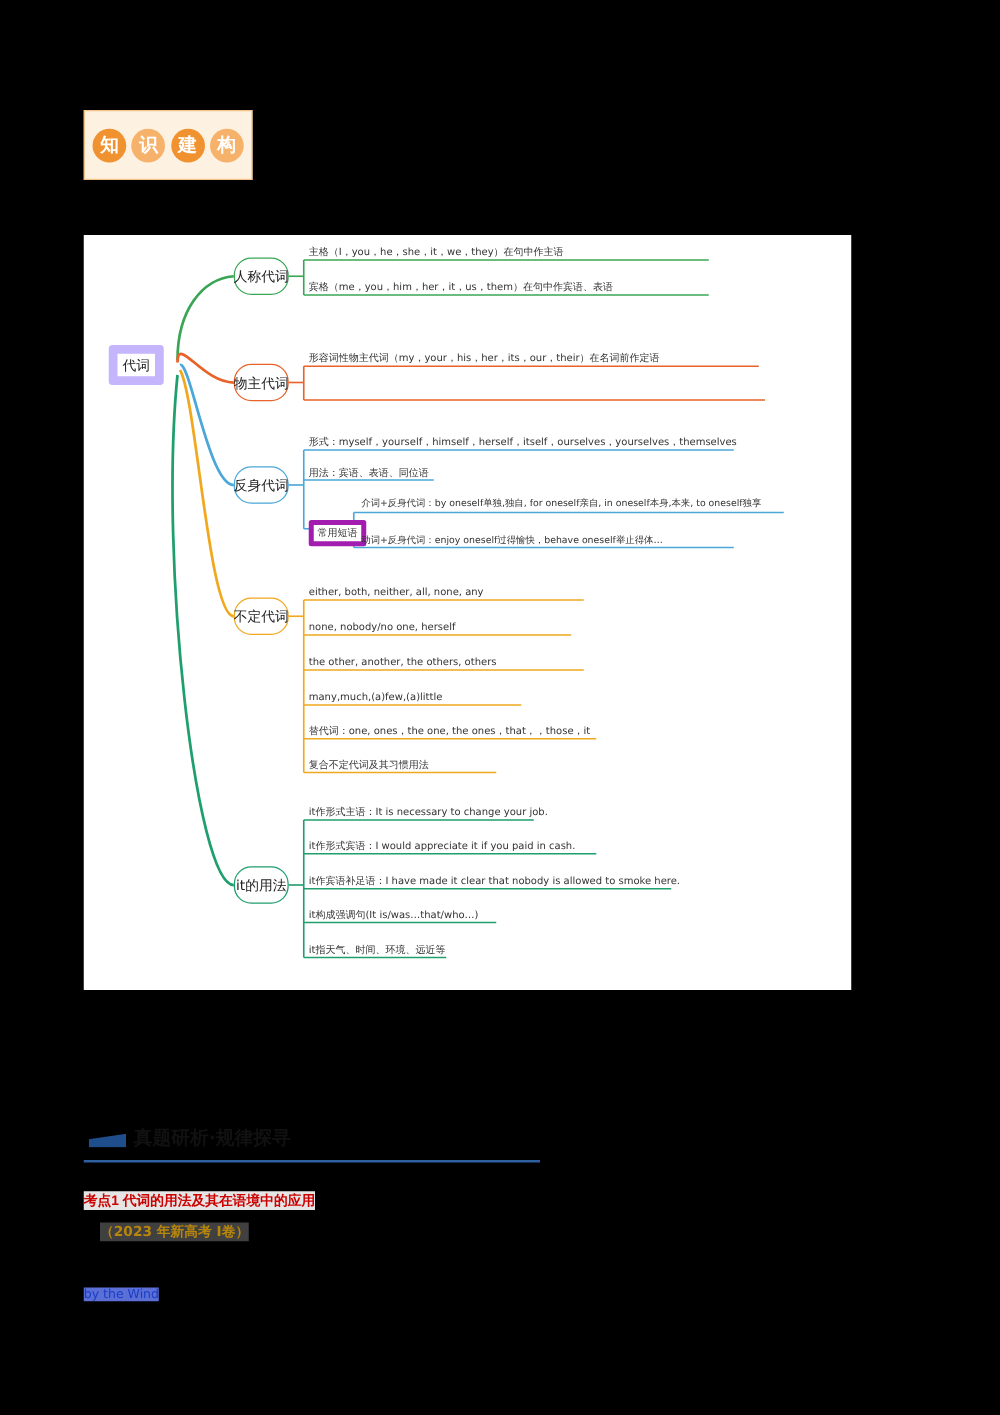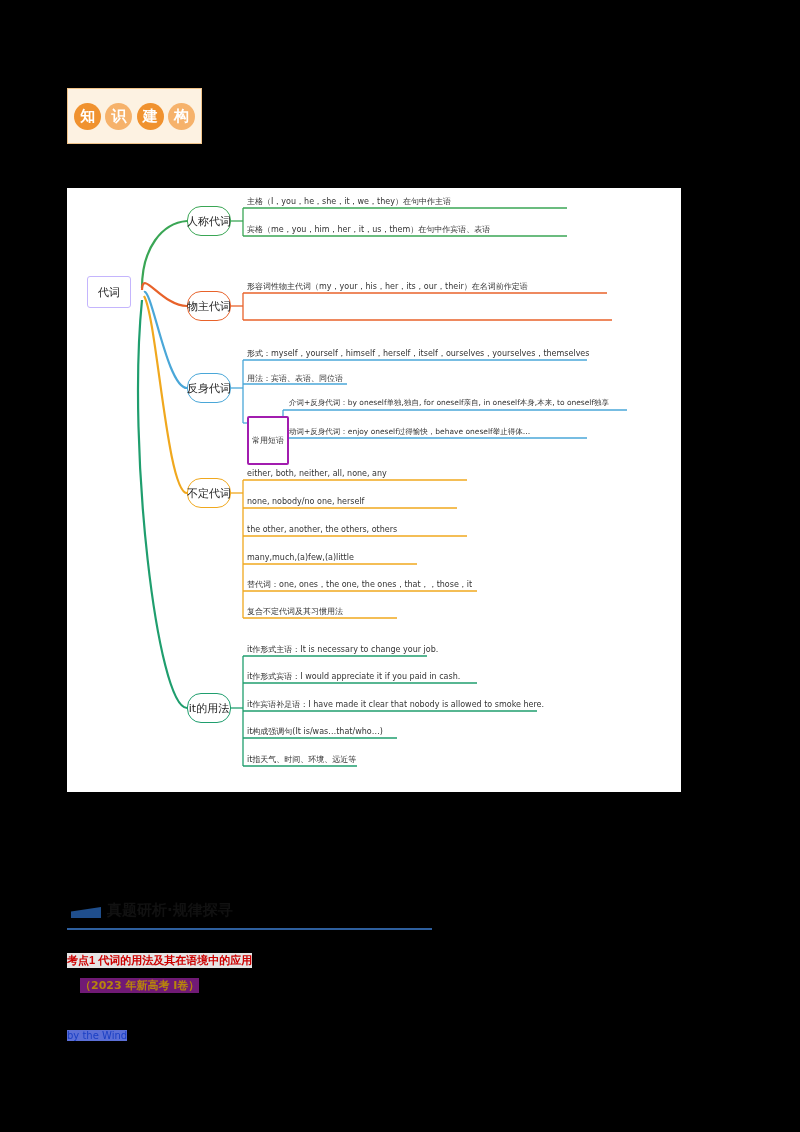--- a/index.html
+++ b/index.html
@@ -9,34 +9,34 @@
   
   .badge{position:absolute;left:67px;top:88px;width:135px;height:56px;background:#fdf2e2;border:1px solid #f2c48a;display:flex;align-items:center;justify-content:space-around;padding:0 4px;box-sizing:border-box;}
   .badge .ch{width:27px;height:27px;border-radius:50%;background:#f0922f;color:#fff;font-size:15px;display:flex;align-items:center;justify-content:center;font-family:"DejaVu Sans",sans-serif;font-weight:bold;}
   .badge .ch.alt{background:#f6b26b;}
 
   
   .map{position:absolute;left:67px;top:188px;width:614px;height:604px;background:#fff;}
   .map svg{position:absolute;left:0;top:0;}
 
   .node{position:absolute;box-sizing:border-box;background:#fff;font-size:11px;color:#222;display:flex;align-items:center;justify-content:center;white-space:nowrap;font-family:"DejaVu Sans","Liberation Sans",sans-serif;}
-  .n-root{border:1px solid #c4b5fd;border-radius:3px;}
+  .n-root{border:7px solid #c4b5fd;border-radius:3px;}
   .n-cat{border:1px solid #8fa3b8;border-radius:14px;}
 
   .leaf{position:absolute;font-size:8px;color:#333;white-space:nowrap;font-family:"DejaVu Sans","Liberation Sans",sans-serif;line-height:11px;}
   .sub{position:absolute;font-size:7.5px;color:#333;white-space:nowrap;font-family:"DejaVu Sans","Liberation Sans",sans-serif;}
-  .tag{position:absolute;font-size:8px;color:#333;border:2px solid #a21caf;border-radius:2px;padding:17px 3px;white-space:nowrap;background:#fff;font-family:"DejaVu Sans","Liberation Sans",sans-serif;}
+  .tag{position:absolute;font-size:8px;color:#333;border:4px solid #a21caf;border-radius:2px;padding:1px 3px;white-space:nowrap;background:#fff;font-family:"DejaVu Sans","Liberation Sans",sans-serif;}
 
   
   .sec{position:absolute;left:67px;top:898px;width:365px;height:30px;border-bottom:2px solid #2e5f9e;}
   .sec .bar{position:absolute;left:4px;top:9px;width:30px;height:11px;background:#1f4e8c;clip-path:polygon(0 40%,100% 0,100% 100%,0 100%);}
   .sec .txt{position:absolute;left:40px;top:3px;font-size:15px;font-weight:bold;color:#111;font-family:"DejaVu Sans","Liberation Sans",sans-serif;}
 
   .hl1{position:absolute;left:67px;top:953px;font-size:11px;font-weight:bold;color:#cc0000;background:#e5e5e5;font-family:Liberation Sans, sans-serif;}
-  .hl2{position:absolute;left:80px;top:978px;font-size:11px;font-weight:bold;color:#b8860b;background:#701a75;font-family:"DejaVu Sans","Liberation Sans",sans-serif;}
+  .hl2{position:absolute;left:80px;top:978px;font-size:11px;font-weight:bold;color:#b8860b;background:#404040;font-family:"DejaVu Sans","Liberation Sans",sans-serif;}
   .hl3{position:absolute;left:67px;top:1010px;font-size:10px;font-weight:normal;color:#1a3fc4;background:#5b6fd6;font-family:"DejaVu Sans","Liberation Sans",sans-serif;margin-top:20px;}
 </style>
 </head>
 <body>
 
 <div class="page">
 
   <div class="badge">
     <span class="ch">知</span>
     <span class="ch alt">识</span>

